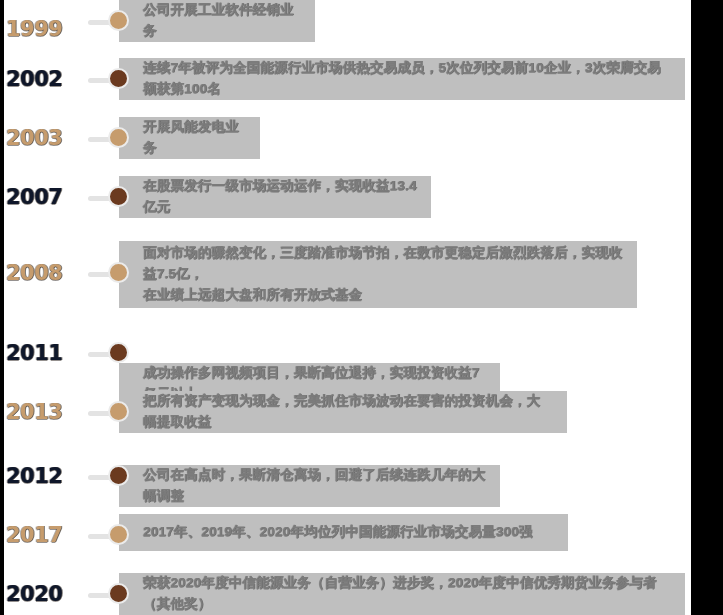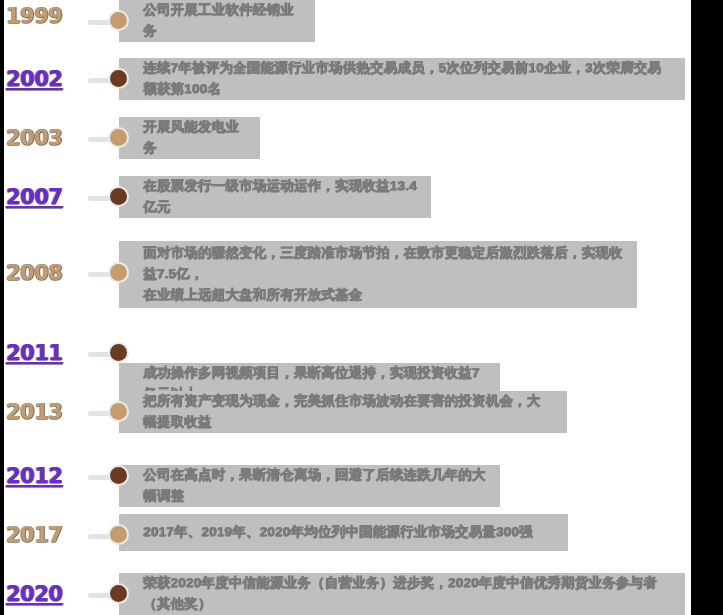--- a/index.html
+++ b/index.html
@@ -55,21 +55,21 @@
     font-family: "DejaVu Sans", sans-serif;
     letter-spacing: -0.5px;
     line-height: 1;
     white-space: nowrap;
     text-shadow:
        1px 0 0 rgba(20,12,6,.55),
       -1px 0 0 rgba(20,12,6,.35),
        0 1px 0 rgba(20,12,6,.45);
   }
   .year.tan  { color: #c69c6d; }
-  .year.dark { color: #6d28d9; text-decoration: underline; }
+  .year.dark { color: #0f172a; }
 
   
   .connector {
     position: absolute;
     left: 88px;
     width: 32px;
     height: 5px;
     border-radius: 3px;
     background: #e3e3e3;
   }
@@ -117,21 +117,21 @@
   <div class="edge-strip left"></div>
   <div class="edge-strip right"></div>
 
   <div class="rows" id="rows">
       <div class="row" style="top: 0px; height: 0px;">
         <div class="panel" style="top: 0px; width: 196px; height: 42px;">
           <div class="panel-text">公司开展工业软件经销业务</div>
         </div>
         <div class="connector" style="top: 20px;"></div>
         <div class="dot tan" style="top: 10px;"></div>
-        <div class="year tan" style="top: 6px;">1999</div>
+        <div class="year tan" style="top: 19px;">1999</div>
       </div>
       <div class="row" style="top: 0px; height: 0px;">
         <div class="panel" style="top: 58px; width: 566px; height: 42px;">
           <div class="panel-text">连续7年被评为全国能源行业市场供热交易成员，5次位列交易前10企业，3次荣膺交易额获第100名</div>
         </div>
         <div class="connector" style="top: 78px;"></div>
         <div class="dot dark" style="top: 68px;"></div>
         <div class="year dark" style="top: 69px;">2002</div>
       </div>
       <div class="row" style="top: 0px; height: 0px;">

